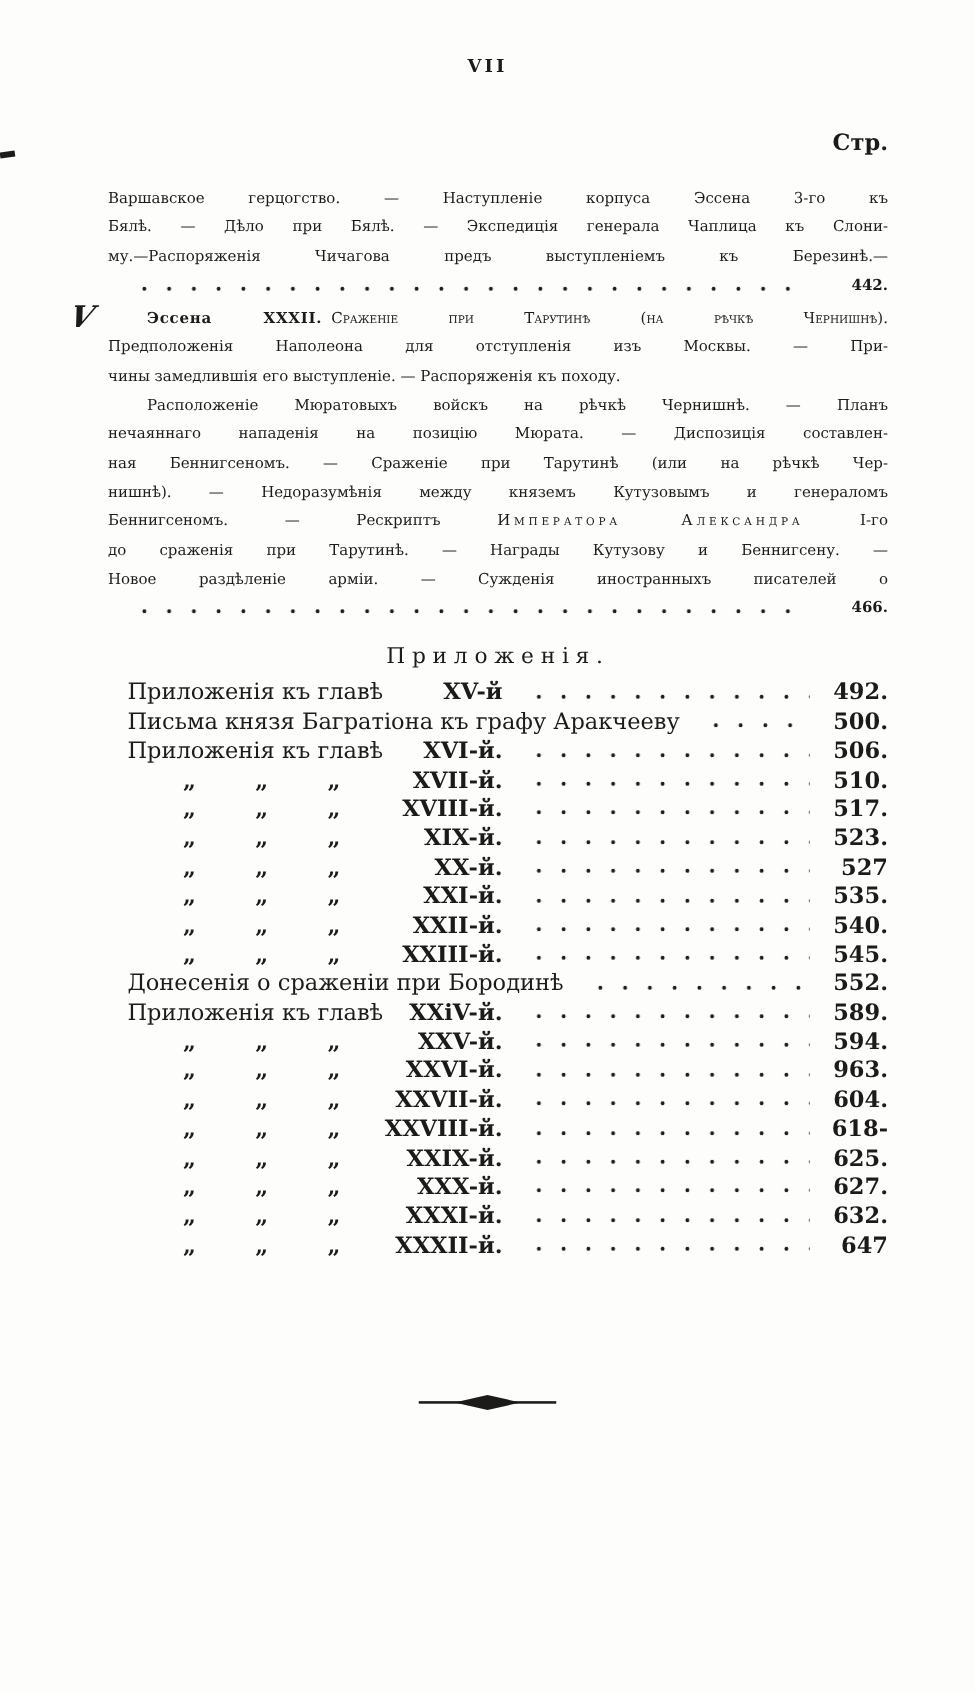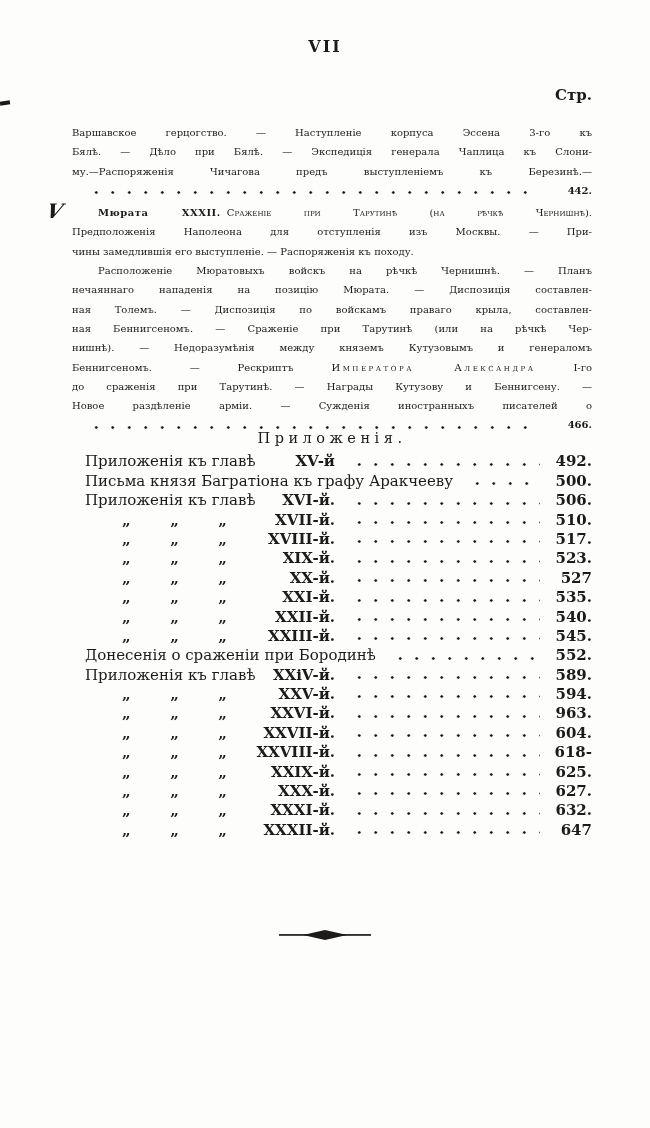--- a/index.html
+++ b/index.html
@@ -8,21 +8,21 @@
     background:#fdfdfc;
     font-family:"DejaVu Serif","Liberation Serif",serif;
   }
   .sheet{
     position:relative;width:650px;height:1128px;overflow:hidden;
     background:var(--paper,#fdfdfc);color:var(--ink,#1c1b19);
   }
   
   .folio{
     position:absolute;top:37px;left:0;width:650px;text-align:center;
-    font-size:16px;font-weight:700;letter-spacing:2px;
+    font-size:12px;font-weight:700;letter-spacing:2px;
   }
   .colhead{
     position:absolute;top:86px;left:72px;width:520px;text-align:right;
     font-size:15px;font-weight:700;
   }
   .checkmark{
     position:absolute;left:47px;top:201px;font-size:20px;line-height:20px;
     font-weight:700;font-style:italic;transform:skewX(-14deg);
   }
   .artifact{
@@ -83,28 +83,27 @@
     <div data-para="0">
         <div class="line just"><span class="t">Варшавское герцогство. — Наступленіе корпуса Эссена 3-го къ</span></div>
         <div class="line just"><span class="t">Бялѣ. — Дѣло при Бялѣ. — Экспедиція генерала Чаплица къ Слони-</span></div>
         <div class="line just"><span class="t">му.—Распоряженія Чичагова предъ выступленіемъ къ Березинѣ.—</span></div>
         <div class="line dotline">
           <span class="leader"></span>
           <span class="pg">442.</span>
         </div>
       </div>
     <div data-para="1">
-        <div class="line just ind"><span class="b">Мюрата XXXII.</span><span class="caps">Сраженіе при Тарутинѣ (на рѣчкѣ Чернишнѣ).</span></div>
+        <div class="line just ind"><span class="b">Эссена XXXII.</span><span class="caps">Сраженіе при Тарутинѣ (на рѣчкѣ Чернишнѣ).</span></div>
         <div class="line just"><span class="t">Предположенія Наполеона для отступленія изъ Москвы. — При-</span></div>
         <div class="line"><span class="t">чины замедлившія его выступленіе. — Распоряженія къ походу.</span></div>
       </div>
     <div data-para="2">
         <div class="line just ind"><span class="t">Расположеніе Мюратовыхъ войскъ на рѣчкѣ Чернишнѣ. — Планъ</span></div>
         <div class="line just"><span class="t">нечаяннаго нападенія на позицію Мюрата. — Диспозиція составлен-</span></div>
-        <div class="line just"><span class="t">ная Толемъ. — Диспозиція по войскамъ праваго крыла, составлен-</span></div>
         <div class="line just"><span class="t">ная Беннигсеномъ. — Сраженіе при Тарутинѣ (или на рѣчкѣ Чер-</span></div>
         <div class="line just"><span class="t">нишнѣ). — Недоразумѣнія между княземъ Кутузовымъ и генераломъ</span></div>
         <div class="line just"><span class="t">Беннигсеномъ. — Рескриптъ </span><span class="spaced">Императора Александра</span><span class="t"> I-го</span></div>
         <div class="line just"><span class="t">до сраженія при Тарутинѣ. — Награды Кутузову и Беннигсену. —</span></div>
         <div class="line just"><span class="t">Новое раздѣленіе арміи. — Сужденія иностранныхъ писателей о</span></div>
         <div class="line dotline">
           <span class="leader"></span>
           <span class="pg">466.</span>
         </div>
       </div>

